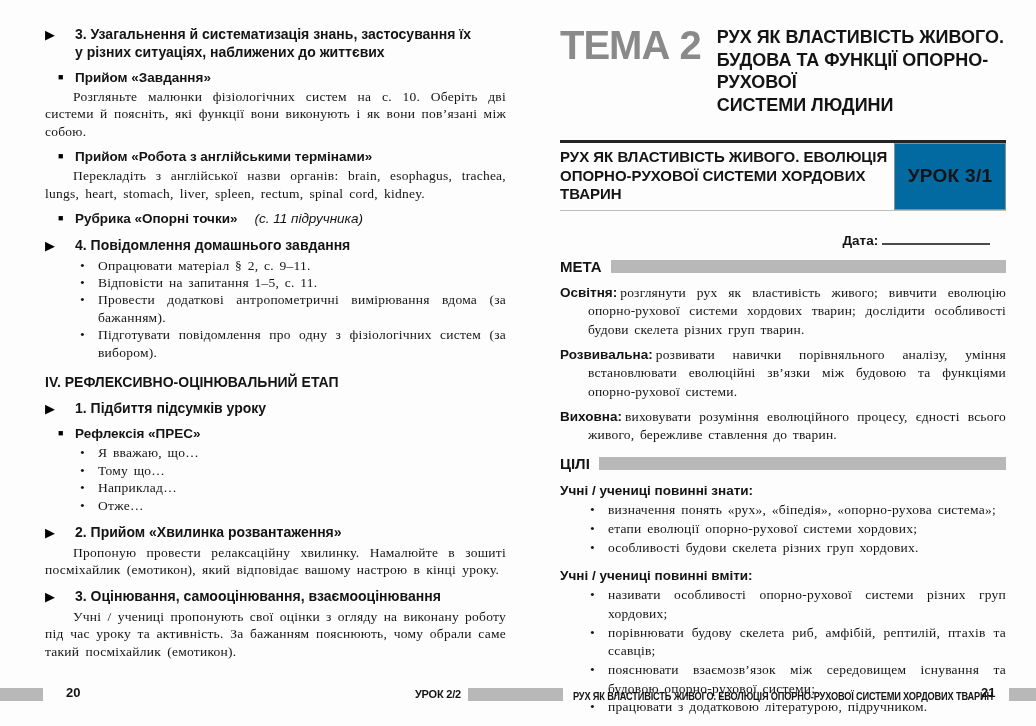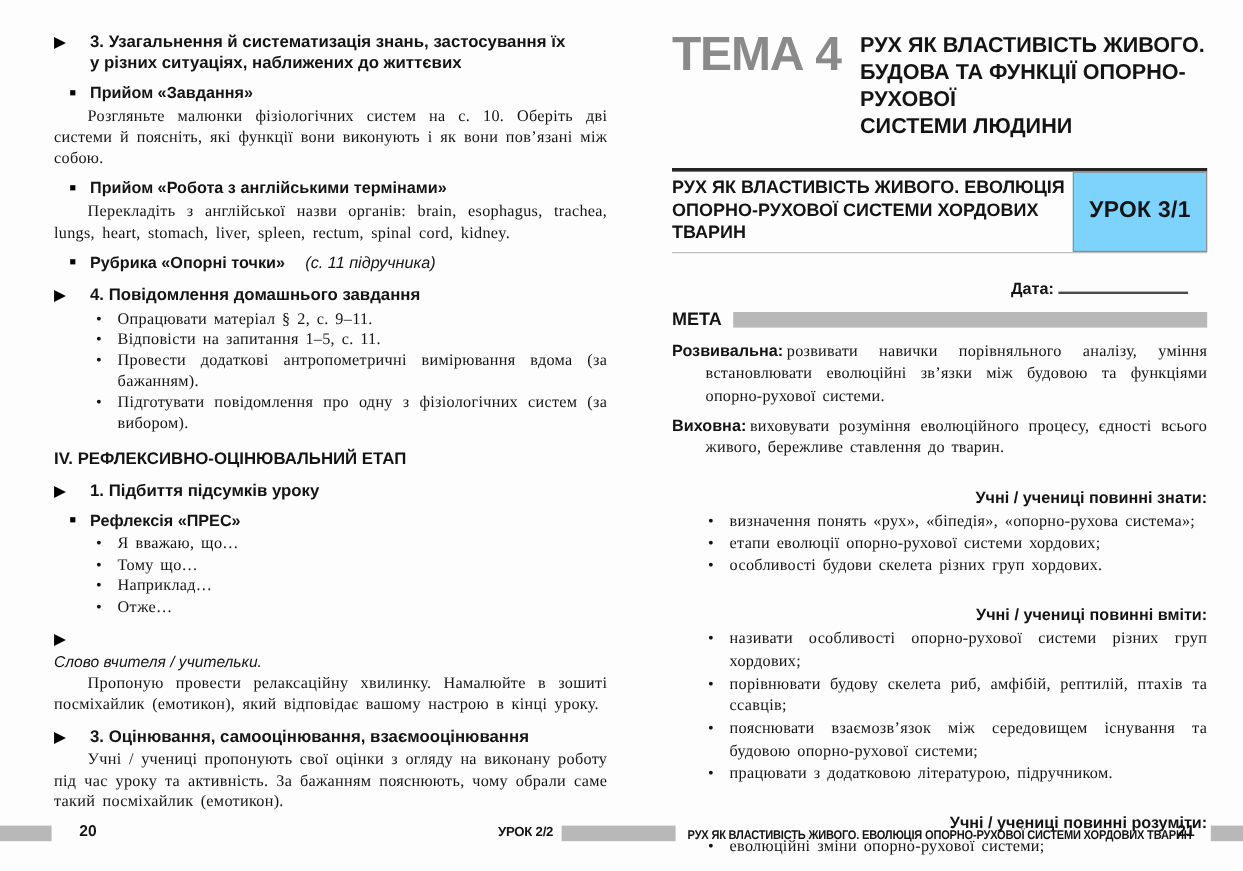--- a/index.html
+++ b/index.html
@@ -32,32 +32,32 @@
   
   .page-right{position:absolute;left:560px;top:24px;width:446px;}
   .tema{display:flex;gap:16px;}
   .tema-label{font-family:var(--sans);font-weight:700;font-size:40px;line-height:34px;
               color:#8a8a8a;letter-spacing:-1px;padding-top:4px;white-space:nowrap;}
   .tema-title{font-family:var(--sans);font-weight:700;font-size:18px;line-height:22.5px;padding-top:2px;}
   .lesson-band{margin-top:24px;border-top:3px solid #242424;border-bottom:1px solid #bdbdbd;
                display:flex;justify-content:space-between;align-items:stretch;}
   .lesson-title{font-family:var(--sans);font-weight:700;font-size:15px;line-height:18.5px;
                 padding:5px 0 6px;}
-  .badge{flex:0 0 110px;background:#7dd3fc;border:1px solid #8f8f8f;display:flex;
+  .badge{flex:0 0 110px;background:#0369a1;border:1px solid #8f8f8f;display:flex;
          align-items:center;justify-content:center;font-family:var(--sans);font-weight:700;
          font-size:19px;letter-spacing:.3px;}
   .date-row{text-align:right;margin:20px 16px 4px 0;font-family:var(--sans);font-weight:700;font-size:13.5px;}
   .date-line{display:inline-block;width:108px;height:12px;border-bottom:2px solid #4a4a4a;}
   .sec-head{display:flex;align-items:center;gap:9px;margin:10px 0 9px;justify-content:space-between;}
   .sec-head .t{font-family:var(--sans);font-weight:700;font-size:15px;}
   .sec-head .bar{flex:1;height:13px;background:var(--bar);}
   .hang{margin:0 0 6px;padding-left:28px;text-indent:-28px;font-size:13.5px;line-height:18.7px;
         text-align:justify;letter-spacing:.2px;word-spacing:2px;}
   .hang .lbl{font-family:var(--sans);font-weight:700;margin-right:3px;letter-spacing:0;}
-  .sub{font-family:var(--sans);font-weight:700;font-size:13.5px;margin:24px 0 3px;text-align:right;}
+  .sub{font-family:var(--sans);font-weight:700;font-size:13.5px;margin:11px 0 3px;}
   .ul.r{margin:0 0 4px 30px;}
   .ul.r .li{font-size:13.5px;line-height:18.7px;}
   
   .fbar{position:absolute;top:688px;height:13px;background:var(--bar);}
   #fb-left{left:0;width:43px;}
   #fb-spine{left:468px;width:95px;}
   #fb-right{left:1009px;width:27px;}
   .fpage{position:absolute;top:685px;font-family:var(--sans);font-weight:700;font-size:13px;}
   #fpage-20{left:66px;}
   #fpage-21{left:981px;}
@@ -148,35 +148,35 @@
         <div class="t">Наприклад…</div>
       </div>
       <div class="li">
         <span class="b">•</span>
         <div class="t">Отже…</div>
       </div>
     </div>
 
     <div class="h-arrow">
       <span class="gl">▶</span>
-    </div>
-    <div class="italic-line">Слово вчителя / учительки.</div>
+      <div>2. Прийом «Хвилинка розвантаження»</div>
+    </div>
     <p class="para">Пропоную провести релаксаційну хвилинку. Намалюйте в зошиті посміхайлик (емотикон), який відповідає вашому настрою в кінці уроку.</p>
 
     <div class="h-arrow">
       <span class="gl">▶</span>
       <div>3. Оцінювання, самооцінювання, взаємооцінювання</div>
     </div>
     <p class="para">Учні / учениці пропонують свої оцінки з огляду на виконану роботу під час уроку та активність. За бажанням пояснюють, чому обрали саме такий посміхайлик (емотикон).</p>
   </section>
 
   <section class="page-right">
 
     <header class="tema">
-      <div class="tema-label">ТЕМА 4</div>
+      <div class="tema-label">ТЕМА 2</div>
       <div class="tema-title">
         <div>РУХ ЯК ВЛАСТИВІСТЬ ЖИВОГО.</div>
         <div>БУДОВА ТА ФУНКЦІЇ ОПОРНО-РУХОВОЇ</div>
         <div>СИСТЕМИ ЛЮДИНИ</div>
       </div>
     </header>
 
     <div class="lesson-band">
       <div class="lesson-title">
         <div>РУХ ЯК ВЛАСТИВІСТЬ ЖИВОГО. ЕВОЛЮЦІЯ</div>
@@ -188,27 +188,34 @@
     <div class="date-row">
       <span>Дата:</span>
       <span class="date-line"></span>
     </div>
 
     <div class="sec-head">
       <span class="t">МЕТА</span>
       <span class="bar"></span>
     </div>
 
+    <p class="hang">
+      <span class="lbl">Освітня:</span><span>розглянути рух як властивість живого; вивчити еволюцію опорно-рухової системи хордових тварин; дослідити особливості будови скелета різних груп тварин.</span>
+    </p>
     <p class="hang">
       <span class="lbl">Розвивальна:</span><span>розвивати навички порівняльного аналізу, уміння встановлювати еволюційні зв’язки між будовою та функціями опорно-рухової системи.</span>
     </p>
     <p class="hang">
       <span class="lbl">Виховна:</span><span>виховувати розуміння еволюційного процесу, єдності всього живого, бережливе ставлення до тварин.</span>
     </p>
 
+    <div class="sec-head">
+      <span class="t">ЦІЛІ</span>
+      <span class="bar"></span>
+    </div>
 
     <div class="sub">Учні / учениці повинні знати:</div>
     <div class="ul r">
       <div class="li">
         <span class="b">•</span>
         <div class="t">визначення понять «рух», «біпедія», «опорно-рухова система»;</div>
       </div>
       <div class="li">
         <span class="b">•</span>
         <div class="t">етапи еволюції опорно-рухової системи хордових;</div>

